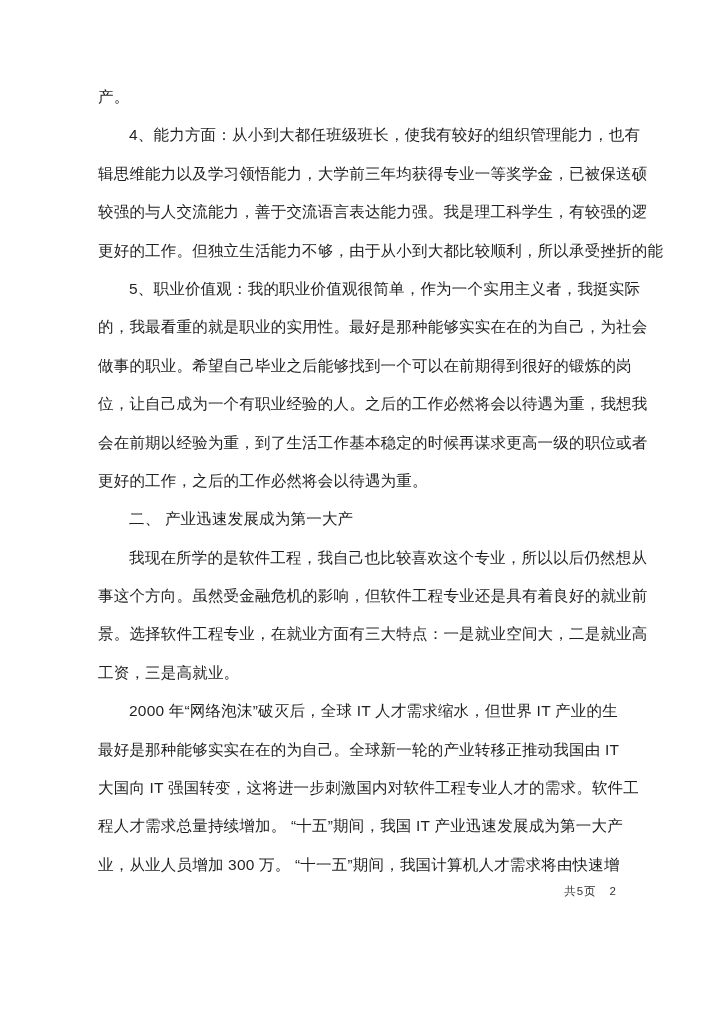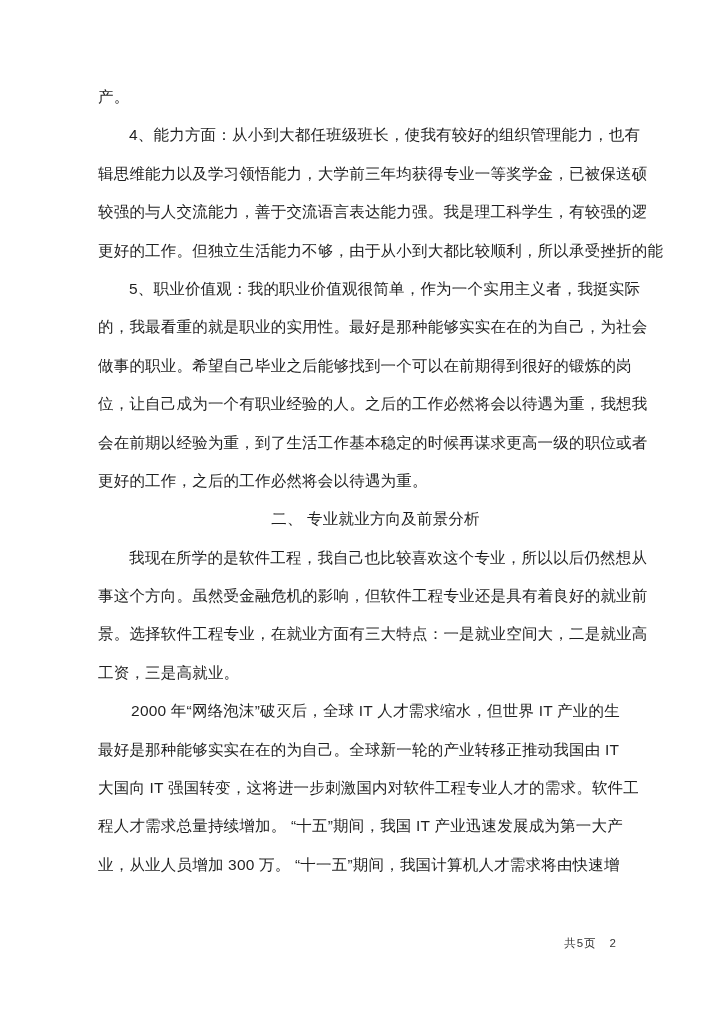--- a/index.html
+++ b/index.html
@@ -24,25 +24,24 @@
   .doc-line {
     height: 38.4px;
     line-height: 38.4px;
     font-size: 15.5px;
     letter-spacing: 0.2px;
     color: #1f1f1f;
     white-space: nowrap;
   }
   .doc-line.indent {
     padding-left: 31px;
-    text-align: center;
   }
   .page-footer {
     position: absolute;
-    top: 936px;
+    top: 884px;
     right: 104px;
     font-size: 11.5px;
     letter-spacing: 1px;
     color: #333333;
     white-space: nowrap;
   }
   .page-footer .page-num {
     margin-left: 13px;
     letter-spacing: 0;
   }
@@ -56,21 +55,21 @@
       <div class="doc-line indent">4、能力方面：从小到大都任班级班长，使我有较好的组织管理能力，也有</div>
       <div class="doc-line">辑思维能力以及学习领悟能力，大学前三年均获得专业一等奖学金，已被保送硕</div>
       <div class="doc-line">较强的与人交流能力，善于交流语言表达能力强。我是理工科学生，有较强的逻</div>
       <div class="doc-line">更好的工作。但独立生活能力不够，由于从小到大都比较顺利，所以承受挫折的能</div>
       <div class="doc-line indent">5、职业价值观：我的职业价值观很简单，作为一个实用主义者，我挺实际</div>
       <div class="doc-line">的，我最看重的就是职业的实用性。最好是那种能够实实在在的为自己，为社会</div>
       <div class="doc-line">做事的职业。希望自己毕业之后能够找到一个可以在前期得到很好的锻炼的岗</div>
       <div class="doc-line">位，让自己成为一个有职业经验的人。之后的工作必然将会以待遇为重，我想我</div>
       <div class="doc-line">会在前期以经验为重，到了生活工作基本稳定的时候再谋求更高一级的职位或者</div>
       <div class="doc-line">更好的工作，之后的工作必然将会以待遇为重。</div>
-      <div class="doc-line indent">二、 专业就业方向及前景分析</div>
+      <div class="doc-line indent">二、 产业迅速发展成为第一大产</div>
       <div class="doc-line indent">我现在所学的是软件工程，我自己也比较喜欢这个专业，所以以后仍然想从</div>
       <div class="doc-line">事这个方向。虽然受金融危机的影响，但软件工程专业还是具有着良好的就业前</div>
       <div class="doc-line">景。选择软件工程专业，在就业方面有三大特点：一是就业空间大，二是就业高</div>
       <div class="doc-line">工资，三是高就业。</div>
       <div class="doc-line indent">2000 年“网络泡沫”破灭后，全球 IT 人才需求缩水，但世界 IT 产业的生</div>
       <div class="doc-line">最好是那种能够实实在在的为自己。全球新一轮的产业转移正推动我国由 IT</div>
       <div class="doc-line">大国向 IT 强国转变，这将进一步刺激国内对软件工程专业人才的需求。软件工</div>
       <div class="doc-line">程人才需求总量持续增加。 “十五”期间，我国 IT 产业迅速发展成为第一大产</div>
       <div class="doc-line">业，从业人员增加 300 万。 “十一五”期间，我国计算机人才需求将由快速增</div>
     </div>

